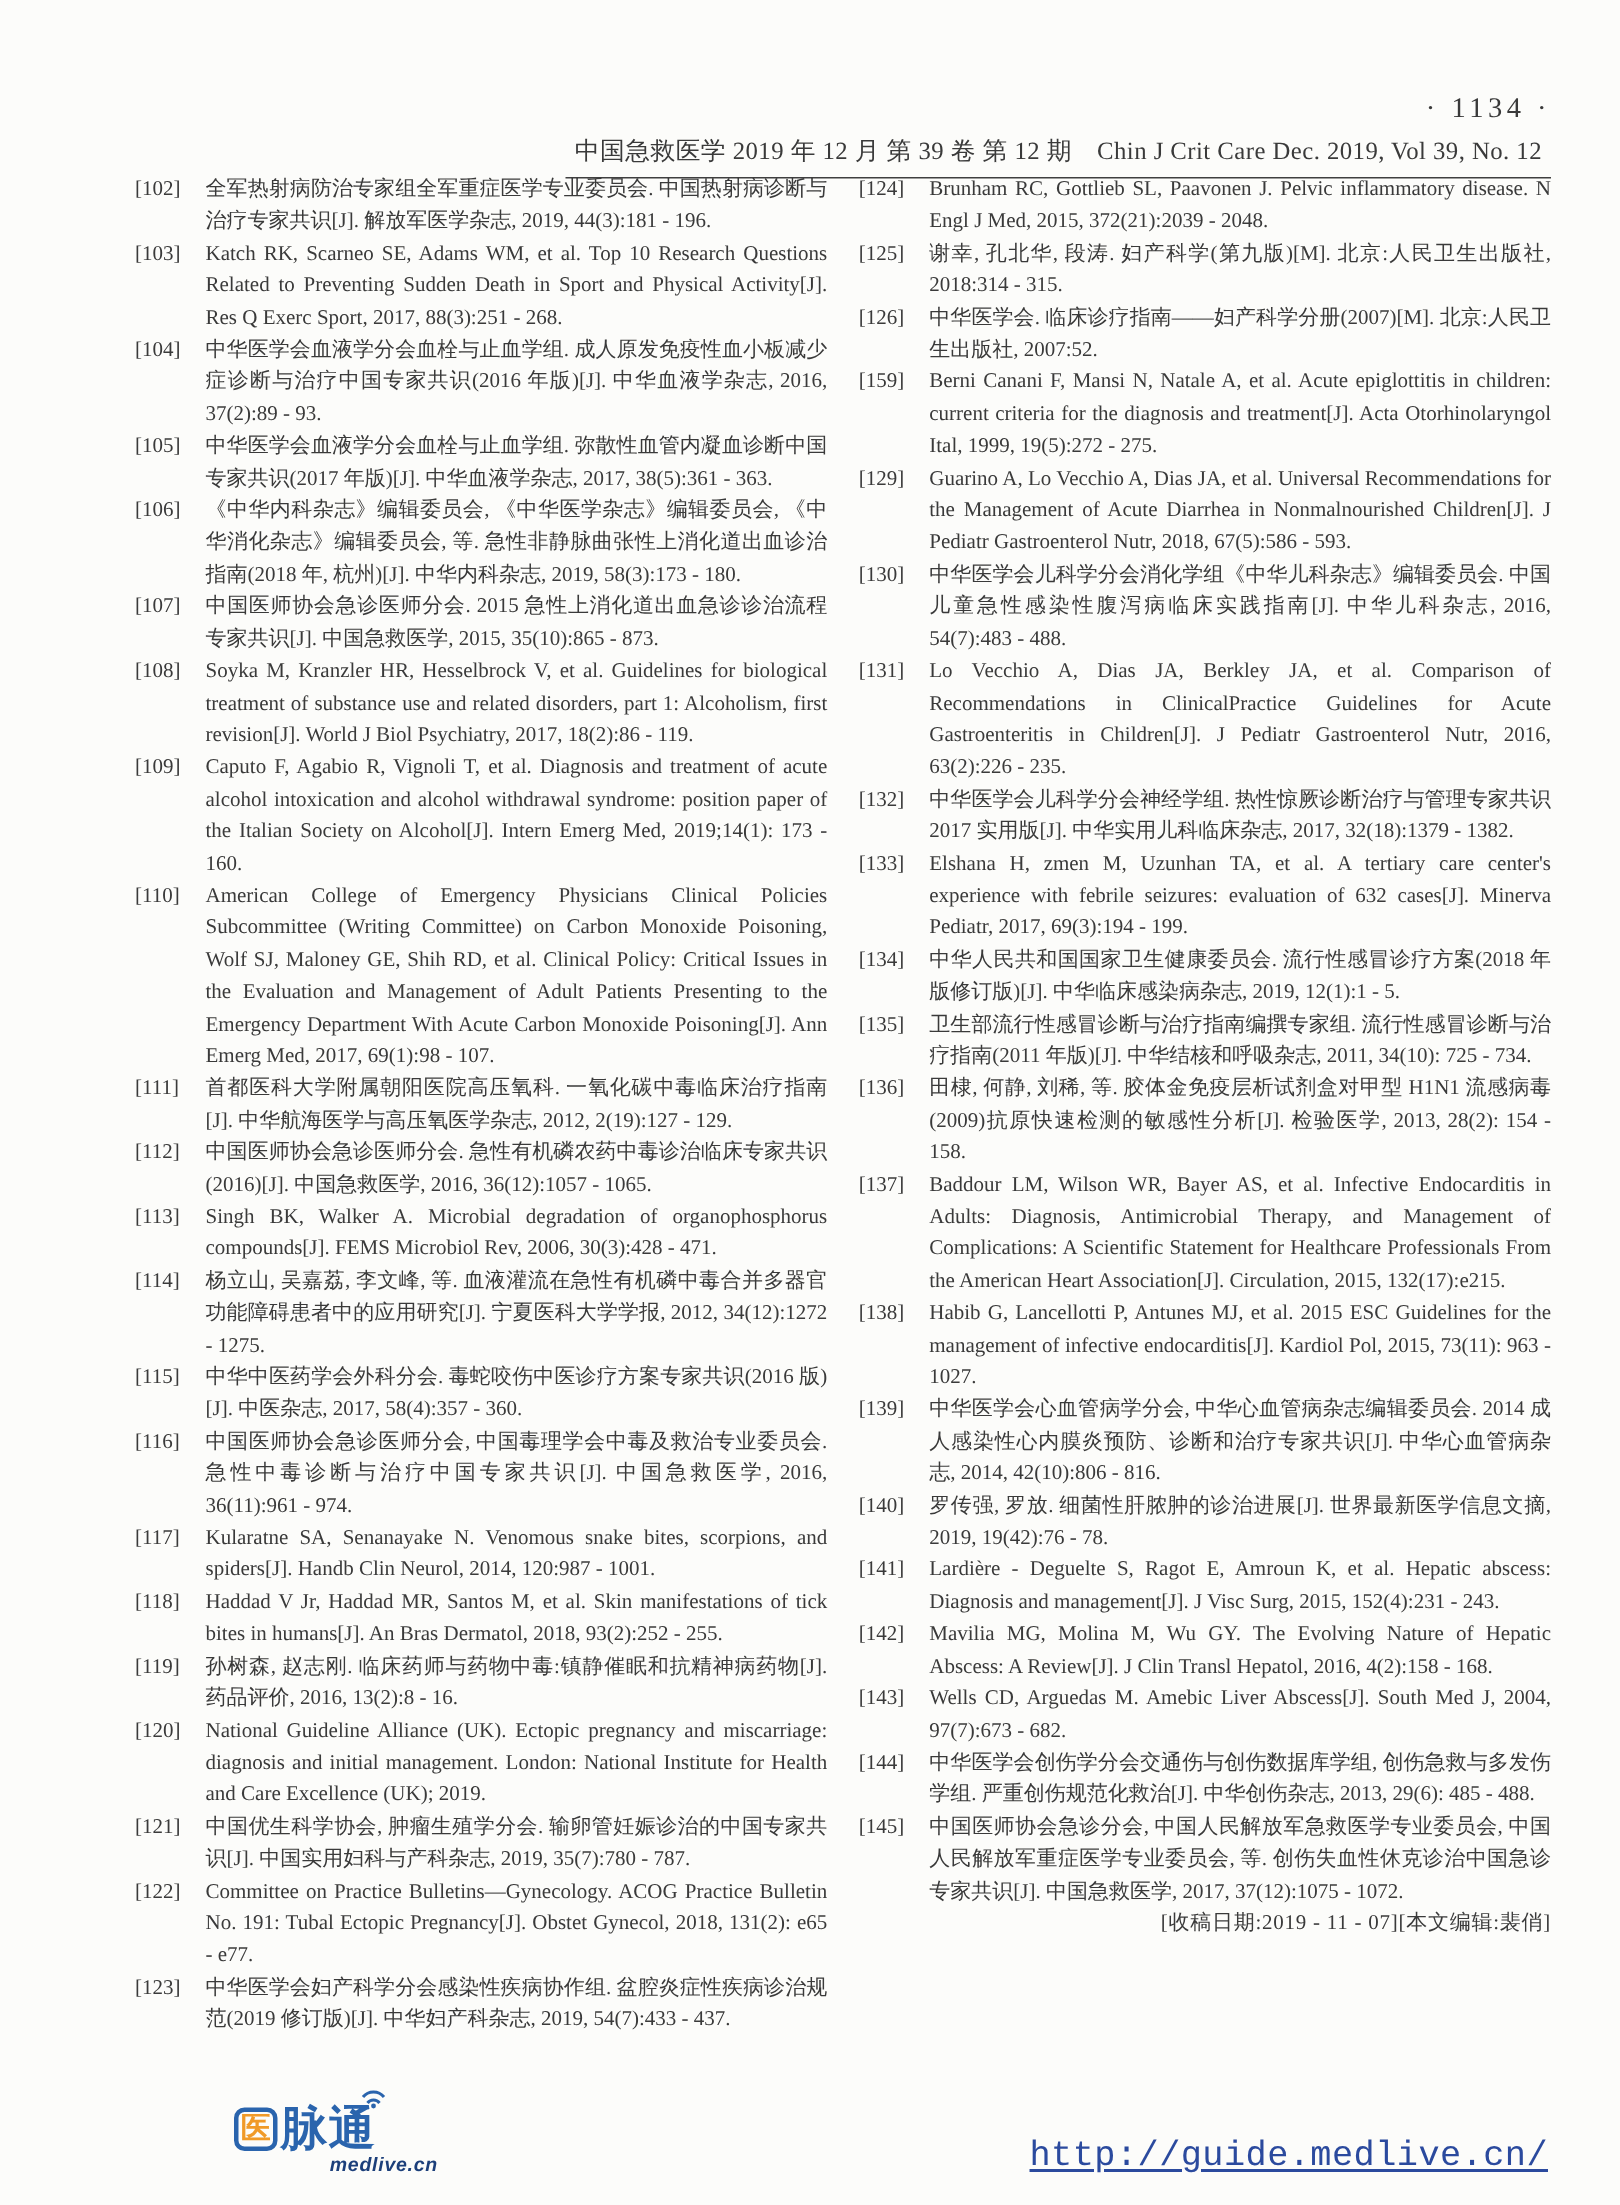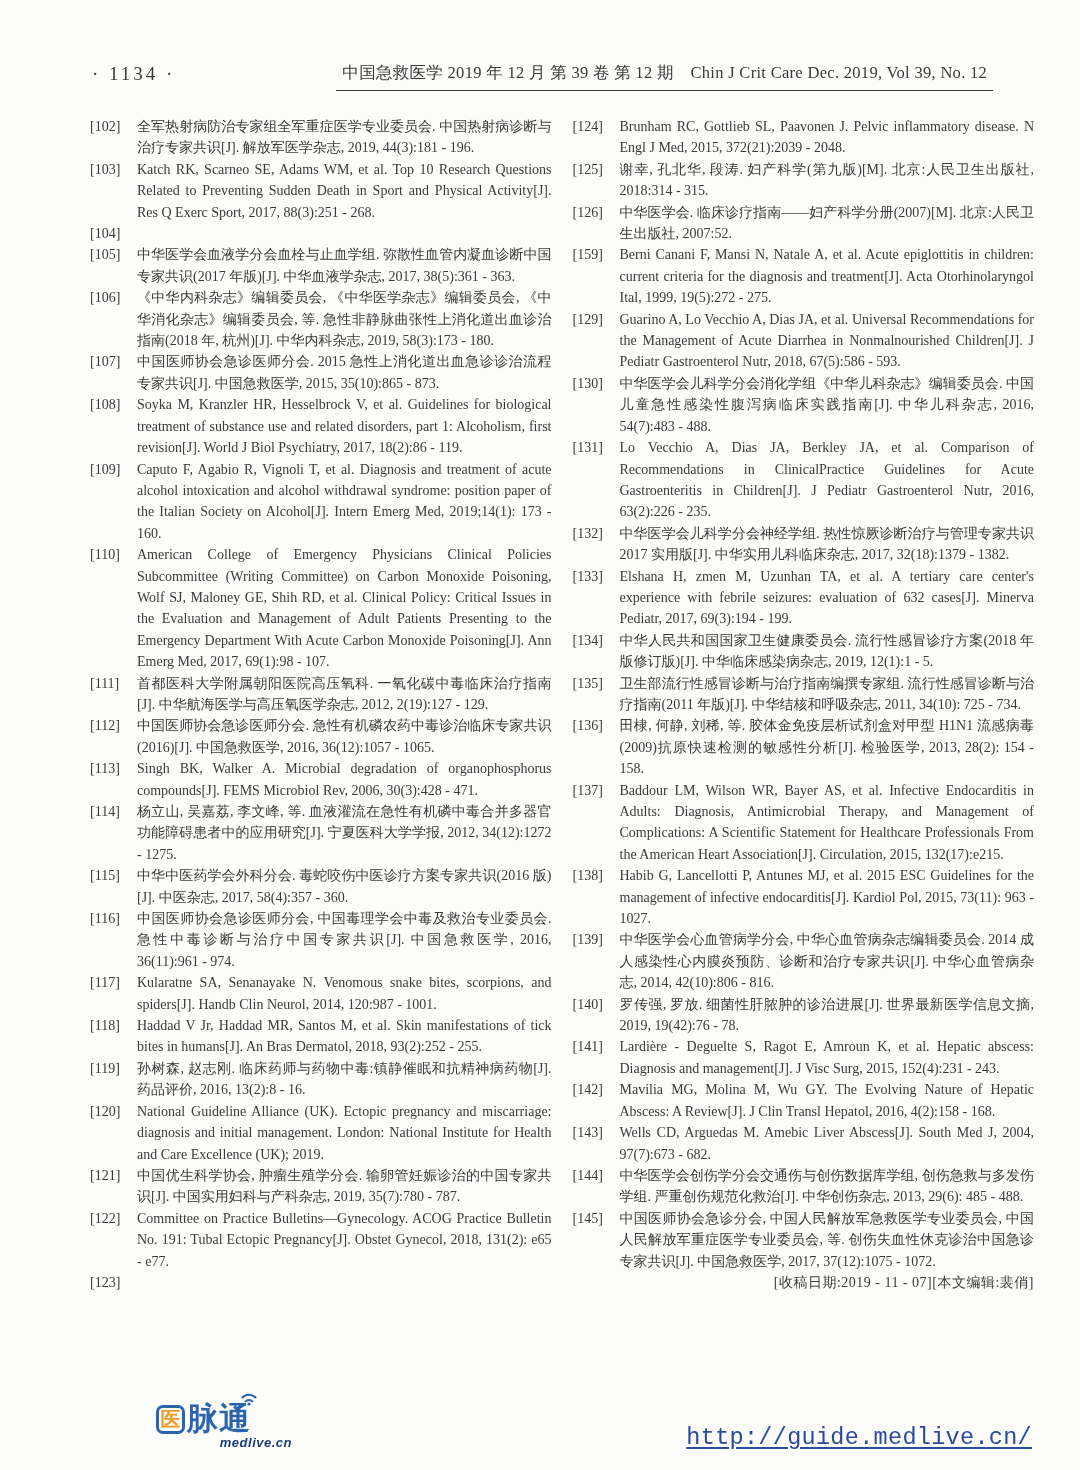--- a/index.html
+++ b/index.html
@@ -9,21 +9,21 @@
     width:1080px; height:1470px;
     margin:0 auto;
     background:#fcfcfa;
     color:#3a3a3a;
     font-family:"Liberation Serif","DejaVu Serif",serif;
     overflow:hidden;
   }
   
   .header {
     position:absolute; top:62px; left:92px; right:46px;
-    display:flex; align-items:flex-end;
+    display:flex; align-items:flex-end;flex-direction:column;
   }
   .pageno {
     font-size:19px; letter-spacing:3px; white-space:nowrap;
     padding-bottom:6px;
   }
   .journal-wrap { flex:1; text-align:center; margin-left:120px; }
   .journal-line {
     display:inline-block;
     font-size:16.5px;
     letter-spacing:0.3px;
@@ -104,20 +104,21 @@
           <span class="txt">全军热射病防治专家组全军重症医学专业委员会. 中国热射病诊断与治疗专家共识[J]. 解放军医学杂志, 2019, 44(3):181 - 196.</span>
         </div>
 
         <div class="ref">
           <span class="num">[103]</span>
           <span class="txt">Katch RK, Scarneo SE, Adams WM, et al. Top 10 Research Questions Related to Preventing Sudden Death in Sport and Physical Activity[J]. Res Q Exerc Sport, 2017, 88(3):251 - 268.</span>
         </div>
 
         <div class="ref">
           <span class="num">[104]</span>
+          <span class="txt">中华医学会血液学分会血栓与止血学组. 成人原发免疫性血小板减少症诊断与治疗中国专家共识(2016 年版)[J]. 中华血液学杂志, 2016, 37(2):89 - 93.</span>
         </div>
 
         <div class="ref">
           <span class="num">[105]</span>
           <span class="txt">中华医学会血液学分会血栓与止血学组. 弥散性血管内凝血诊断中国专家共识(2017 年版)[J]. 中华血液学杂志, 2017, 38(5):361 - 363.</span>
         </div>
 
         <div class="ref">
           <span class="num">[106]</span>
           <span class="txt">《中华内科杂志》编辑委员会, 《中华医学杂志》编辑委员会, 《中华消化杂志》编辑委员会, 等. 急性非静脉曲张性上消化道出血诊治指南(2018 年, 杭州)[J]. 中华内科杂志, 2019, 58(3):173 - 180.</span>
@@ -198,20 +199,21 @@
           <span class="txt">中国优生科学协会, 肿瘤生殖学分会. 输卵管妊娠诊治的中国专家共识[J]. 中国实用妇科与产科杂志, 2019, 35(7):780 - 787.</span>
         </div>
 
         <div class="ref">
           <span class="num">[122]</span>
           <span class="txt">Committee on Practice Bulletins—Gynecology. ACOG Practice Bulletin No. 191: Tubal Ectopic Pregnancy[J]. Obstet Gynecol, 2018, 131(2): e65 - e77.</span>
         </div>
 
         <div class="ref">
           <span class="num">[123]</span>
+          <span class="txt">中华医学会妇产科学分会感染性疾病协作组. 盆腔炎症性疾病诊治规范(2019 修订版)[J]. 中华妇产科杂志, 2019, 54(7):433 - 437.</span>
         </div>
       </div>
     <div class="col">
       <div>
 
           <div class="ref">
             <span class="num">[124]</span>
             <span class="txt">Brunham RC, Gottlieb SL, Paavonen J. Pelvic inflammatory disease. N Engl J Med, 2015, 372(21):2039 - 2048.</span>
           </div>
 

